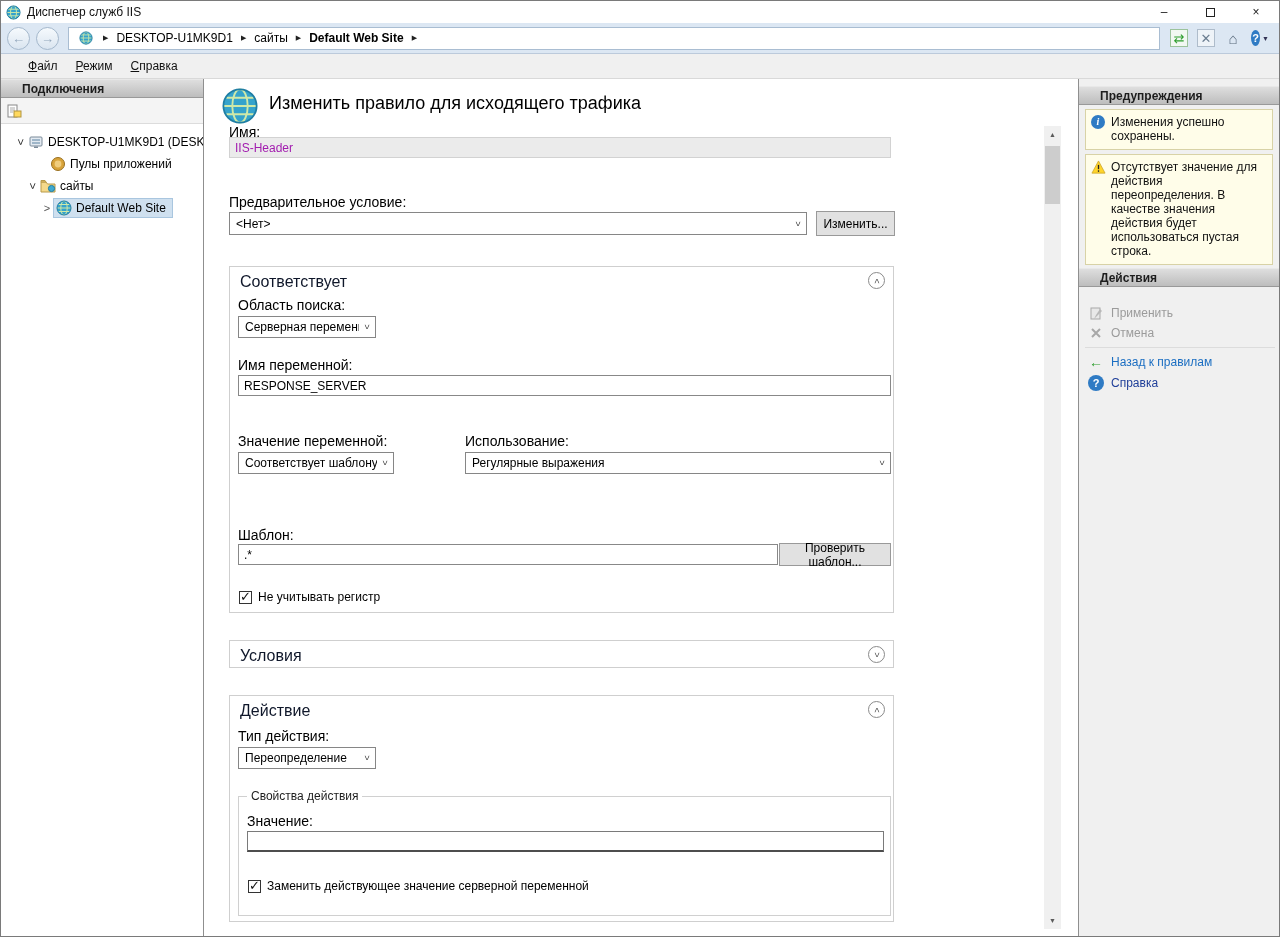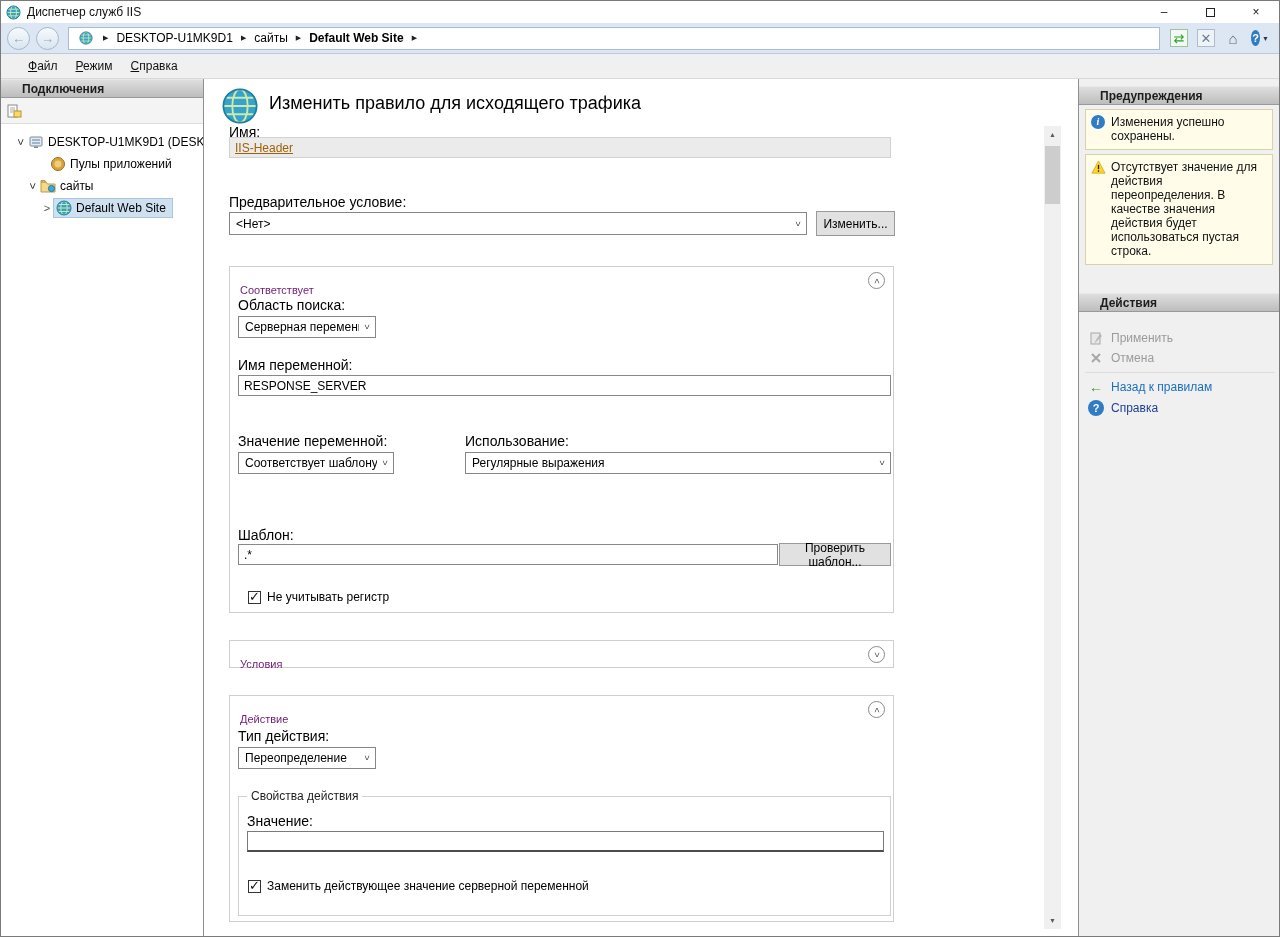--- a/index.html
+++ b/index.html
@@ -47,27 +47,27 @@
   .tree-ic { width:16px; height:16px; margin:0 4px 0 1px; flex:0 0 auto; }
   .tree-label { font-size:12px; }
   .tree-sel { display:flex; align-items:center; background:#cfe0ef; border:1px solid #a9c6df; padding:1px 6px 1px 1px; }
 
   
   .main { position:absolute; left:203px; top:0; width:875px; bottom:0; background:#fff; border-right:1px solid #8f8f8f; overflow:hidden; }
   .page-icon { position:absolute; left:17px; top:8px; width:38px; height:38px; }
   .page-title { position:absolute; left:65px; top:14px; font-size:18px; color:#000; }
   .flabel { position:absolute; font-size:14px; color:#000; }
   .textbox { position:absolute; background:#fff; border:1px solid #888; padding:0 5px; font-size:12px; font-family:"Liberation Sans",sans-serif; color:#000; }
-  .textbox.disabled { background:#ebebeb; border-color:#d2d2d2; color:#a16207;text-decoration:underline; }
+  .textbox.disabled { background:#ebebeb; border-color:#d2d2d2; color:#a21caf; }
   .combo { position:absolute; background:#fff; border:1px solid #868686; display:flex; align-items:center; padding-left:6px; overflow:hidden; }
   .combo .cval { white-space:nowrap; overflow:hidden; flex:1; }
   .combo .chev { flex:0 0 16px; display:flex; justify-content:center; color:#333; font-size:9px; transform:rotate(90deg); }
   .btn { position:absolute; background:#e1e1e1; border:1px solid #999; font-size:12px; display:flex; align-items:center; justify-content:center; font-family:"Liberation Sans",sans-serif; }
   .section { position:absolute; border:1px solid #cfcfcf; background:#fff; }
-  .sec-title { position:absolute; left:10px; top:6px; font-size:11px; color:#701a75;margin-top:11px; }
+  .sec-title { position:absolute; left:10px; top:6px; font-size:16px; color:#0f172a; }
   .collapse-btn { position:absolute; right:8px; top:5px; width:17px; height:17px; border:1px solid #8a8a8a; border-radius:50%; display:flex; align-items:center; justify-content:center; color:#444; font-size:9px; background:#fff; }
   .collapse-btn .c { display:block; }
   .collapse-btn .up { transform:rotate(-90deg); }
   .collapse-btn .down { transform:rotate(90deg); }
   .checkbox { display:inline-block; width:13px; height:13px; border:1px solid #333; background:#fff; position:relative; vertical-align:middle; }
   .checkbox.checked::after { content:"\2713"; position:absolute; left:0px; top:-3px; font-size:13px; color:#111; }
   .cbrow { position:absolute; display:flex; align-items:center; gap:6px; }
   .groupbox { position:absolute; border:1px solid #d0d0d0; }
   .gb-legend { position:absolute; top:-8px; left:8px; background:#fff; padding:0 4px; font-size:12px; color:#1d1d1d; }
 
@@ -244,21 +244,21 @@
         </div>
         <div class="combo" style="left:235px; top:185px; width:426px; height:22px;">
           <span class="cval">Регулярные выражения</span>
           <span class="chev">&gt;</span>
         </div>
 
         <label class="flabel" style="left:8px; top:260px;">Шаблон:</label>
         <input class="textbox" style="left: 8px; top: 277px; width: 540px; height: 21px;" value=".*">
         <button class="btn" style="left:549px; top:276px; width:112px; height:23px;">Проверить шаблон...</button>
 
-        <div class="cbrow" style="left:9px; top:323px;margin-left:9px;">
+        <div class="cbrow" style="left:9px; top:323px;">
           <span class="checkbox checked"></span>
           <span>Не учитывать регистр</span>
         </div>
       </section>
 
       <section class="section" style="left:25px; top:616px; width:665px; height:227px;">
         <span class="sec-title">Действие</span>
         <span class="collapse-btn">
             <span class="c up">&gt;</span>
           </span>
@@ -306,21 +306,21 @@
         <span class="aicon">
           <svg width="15" height="15" viewBox="0 0 16 16">
               <path d="M8 1 L15 14 H1 Z" fill="#ffd42a" stroke="#c9a227" stroke-width="0.8"></path>
               <rect x="7.3" y="5.2" width="1.4" height="4.6" fill="#222"></rect>
               <rect x="7.3" y="11" width="1.4" height="1.6" fill="#222"></rect>
             </svg>
         </span>
         <span>Отсутствует значение для действия переопределения. В качестве значения действия будет использоваться пустая строка.</span>
       </div>
 
-      <div class="panel-header" style="margin-top:28px;">Действия</div>
+      <div class="panel-header" style="margin-top:3px;">Действия</div>
 
       <div class="actions-list">
         <div class="action-item disabled">
           <span class="aic">
               <svg width="13" height="13" viewBox="0 0 13 13">
                 <rect x="1" y="1" width="9" height="11" fill="#e8e8e8" stroke="#a8a8a8"></rect>
                 <path d="M4 12 L12 4 L10 2 L6 8 Z" fill="#b8b8b8"></path>
               </svg>
             </span>
           <span>Применить</span>

